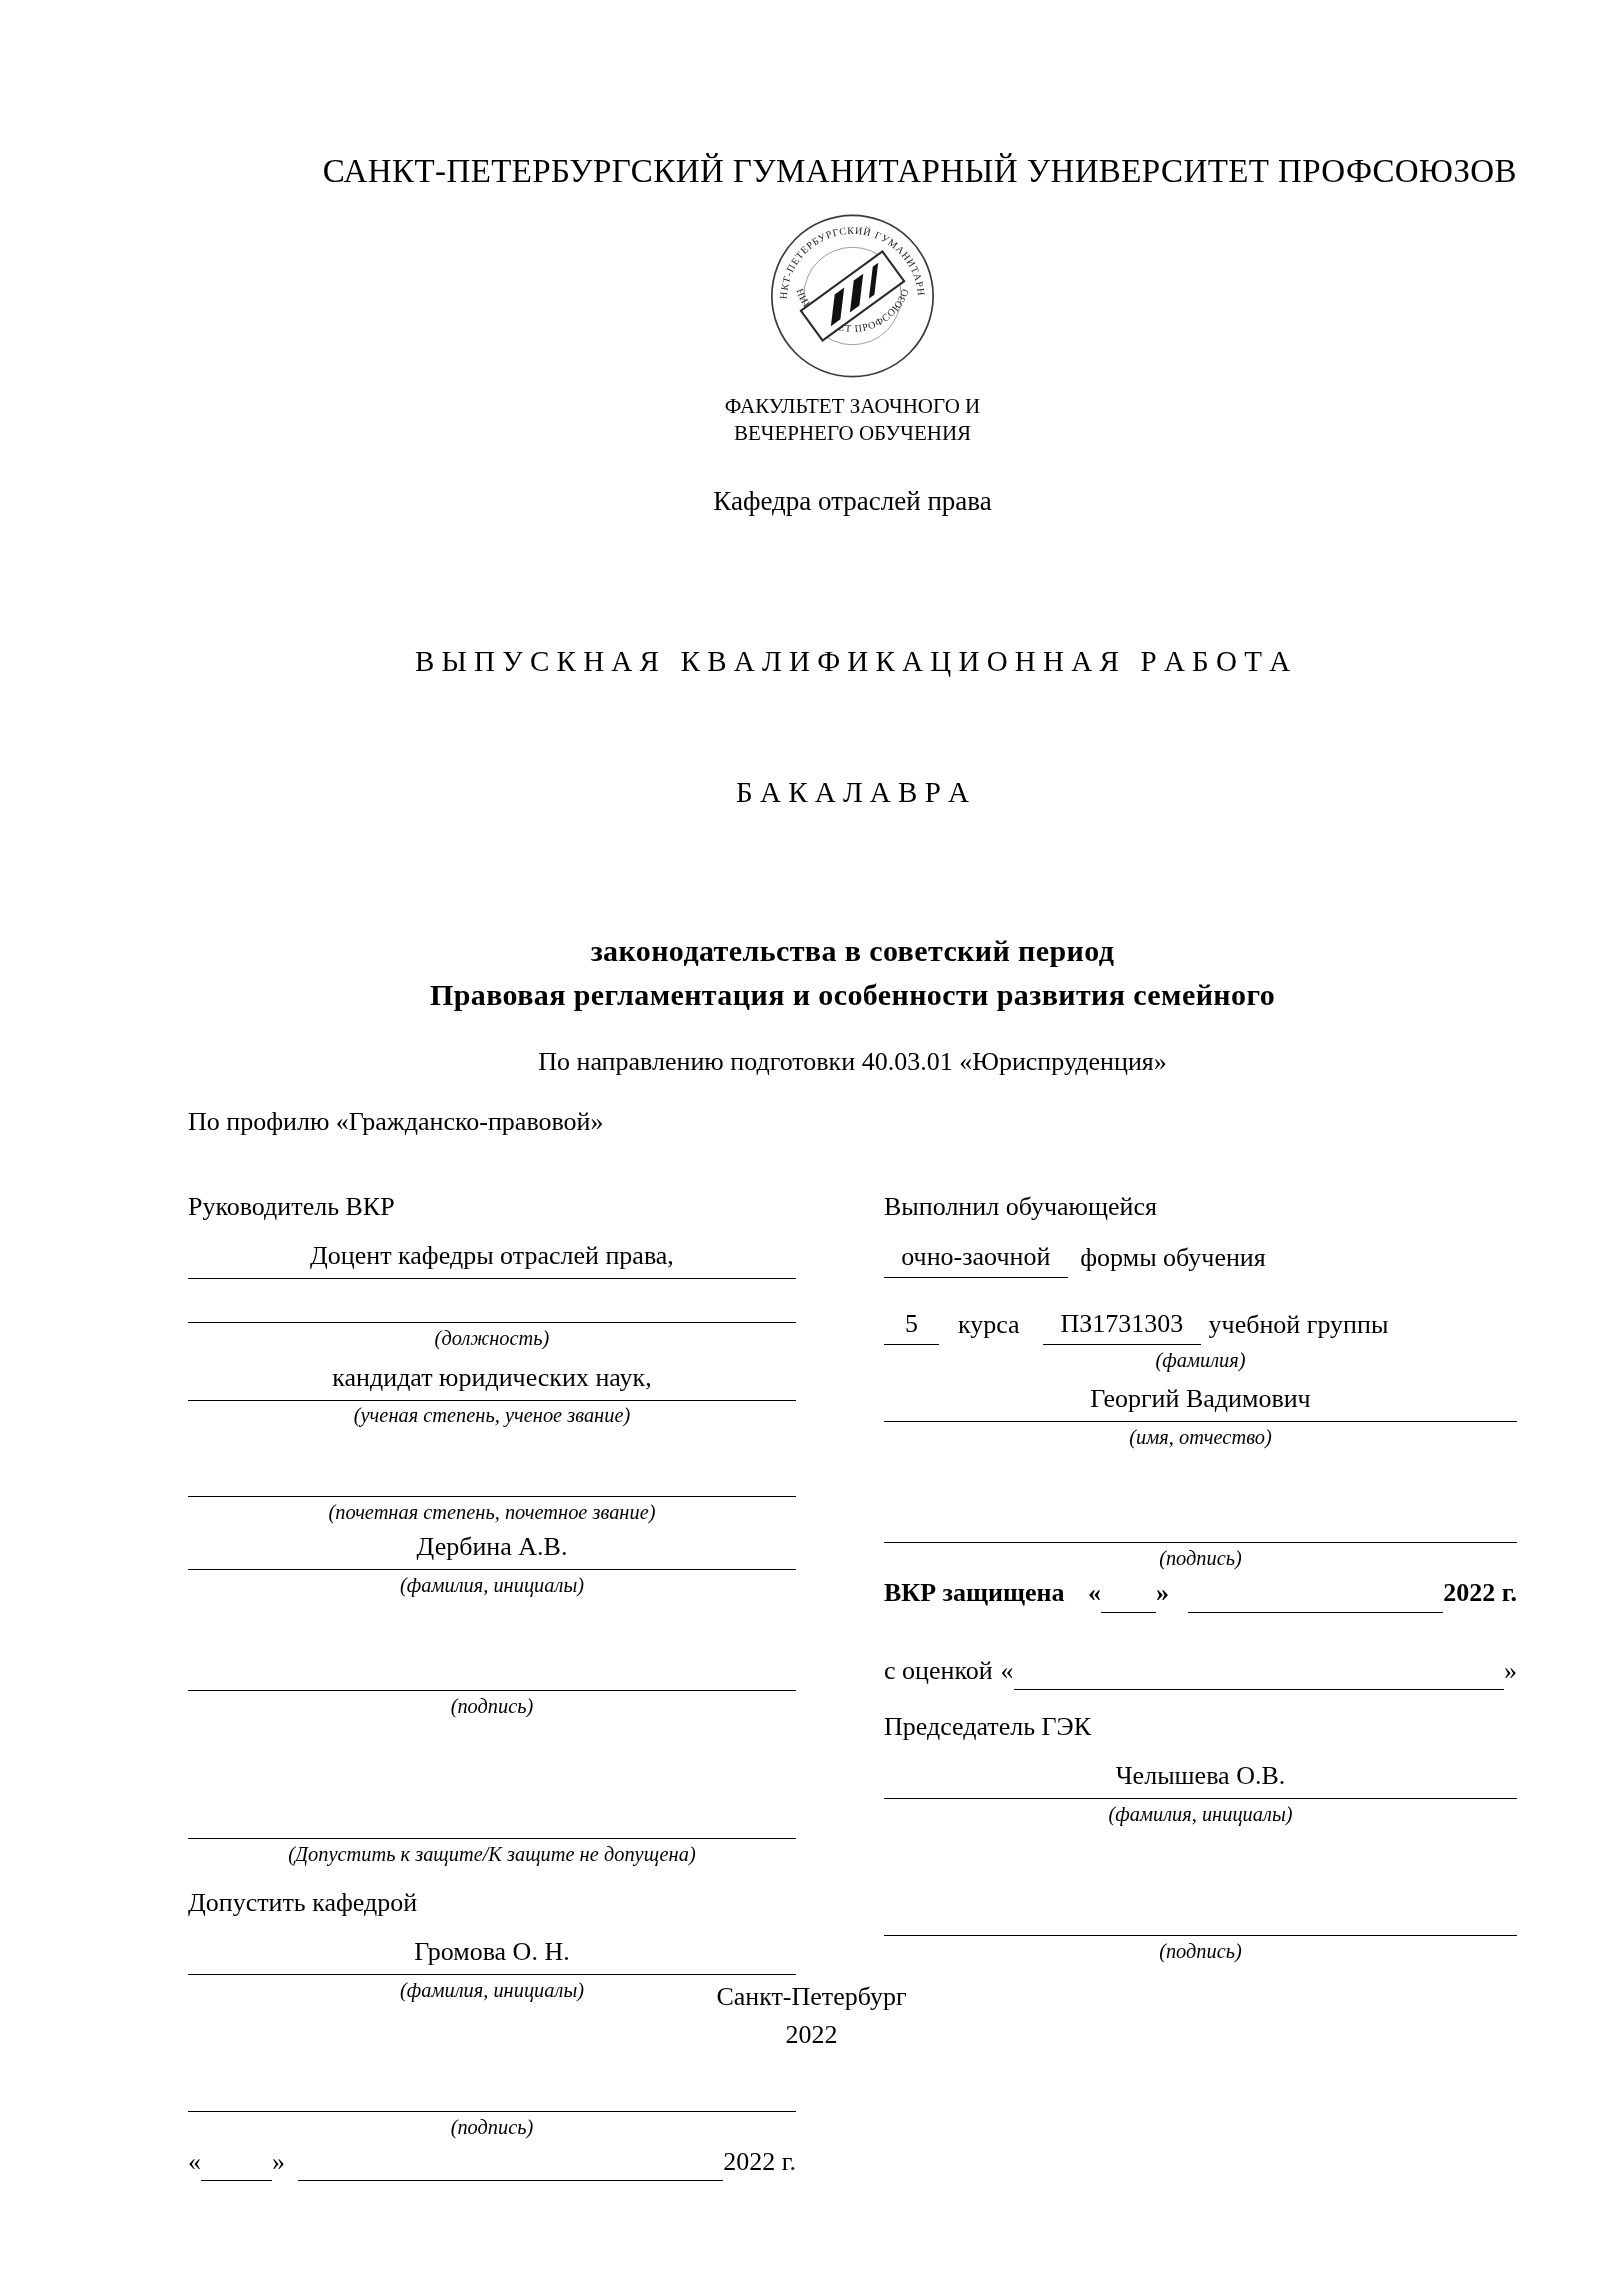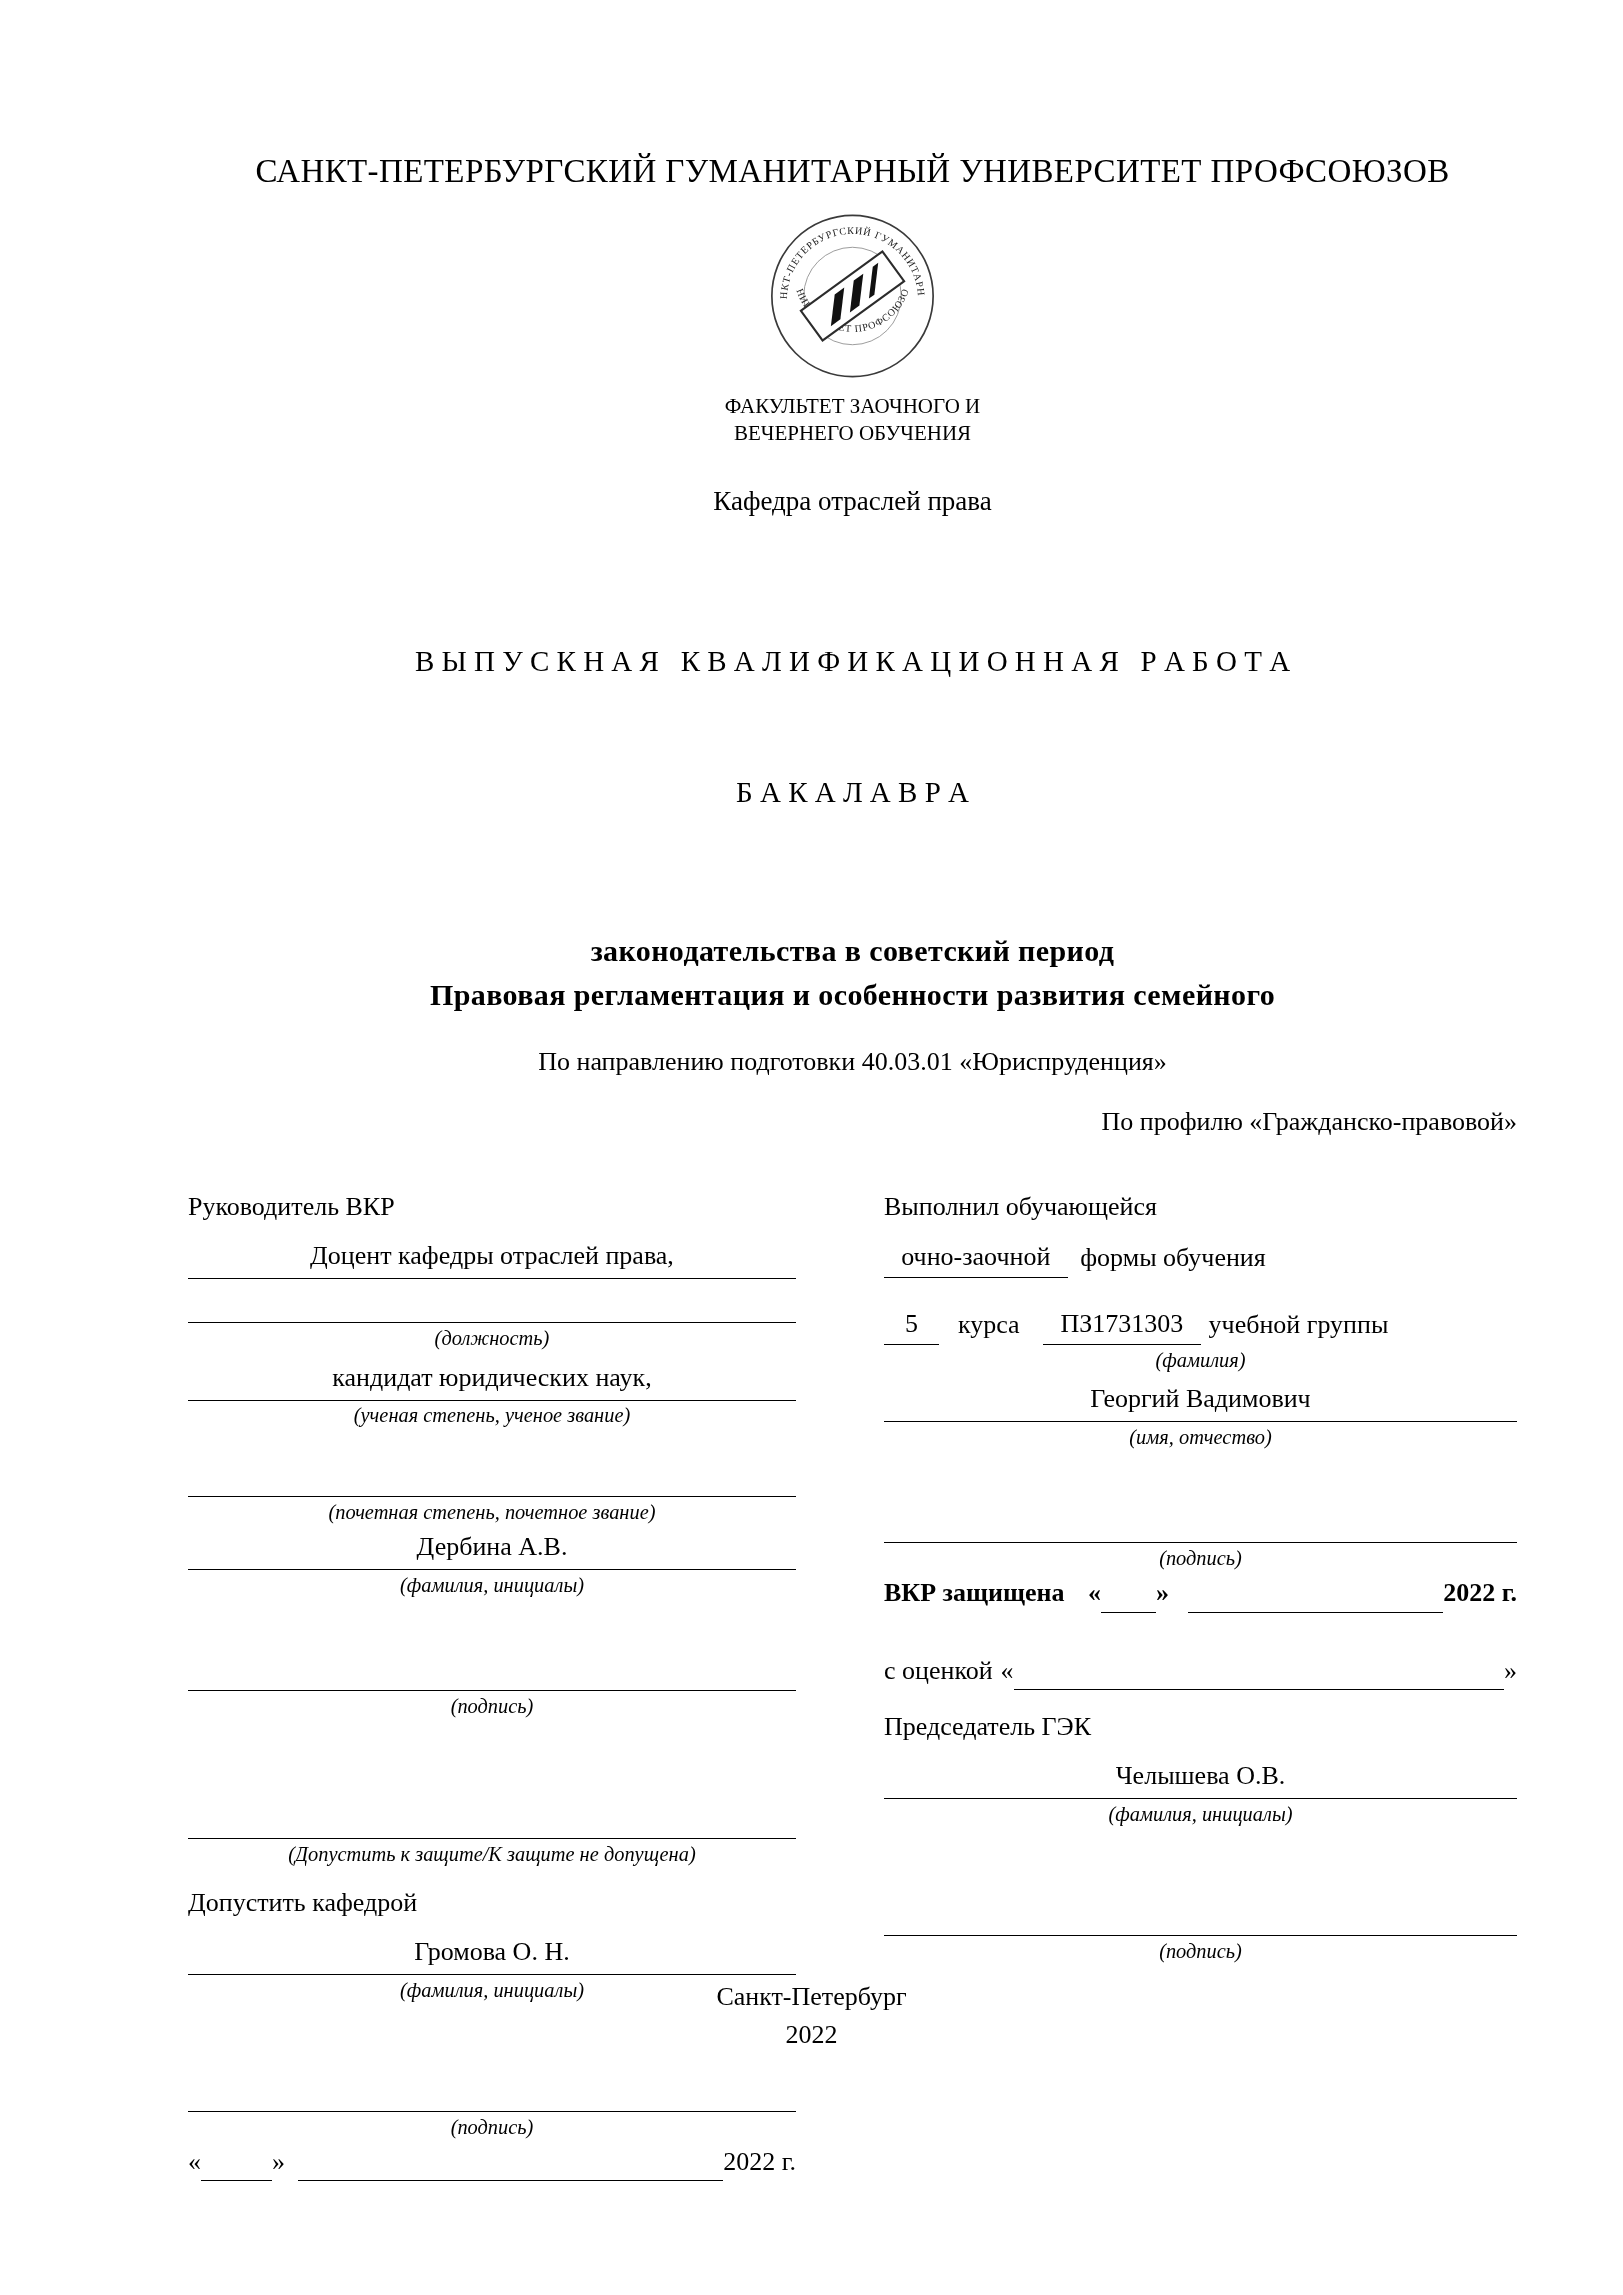--- a/index.html
+++ b/index.html
@@ -5,36 +5,36 @@
 <style>
   * { margin:0; padding:0; box-sizing:border-box; }
   html, body { background:#ffffff; }
   body { font-family:"Liberation Serif","DejaVu Serif",serif; color:#000; }
 
   .page {
     width:1623px; height:2295px; margin:0 auto; background:#fff;
     position:relative; padding:153px 106px 0 188px;
   }
 
-  .university { font-size:33px; text-align:center; letter-spacing:0.4px; }
+  .university { font-size:33px; text-align:right; letter-spacing:0.4px; }
 
   .logo-row { display:flex; justify-content:center; margin-top:22px; }
   .logo { width:173px; height:168px; }
   .logo-arc { fill:#222; letter-spacing:1px; font-family:"Liberation Serif",serif; }
 
   .faculty { margin-top:12.6px; text-align:center; font-size:21px; line-height:1.32; }
 
   .department { margin-top:38px; text-align:center; font-size:27px; }
 
   .worktype { margin-top:36px; text-align:center; font-size:29px; line-height:1.5; white-space:pre-wrap; }
 
   .thesis-title { margin-top:28px; text-align:center; font-weight:bold; font-size:30px; line-height:1.45; letter-spacing:0.4px; }
 
   .direction { margin-top:31px; text-align:center; font-size:26px; }
-  .profile   { margin-top:30px; text-align:right; font-size:26px; }
+  .profile   { margin-top:30px; text-align:left; font-size:26px; }
 
   .columns { margin-top:55px; display:flex; gap:88px; font-size:26px; }
   .col-left  { width:608px; flex:0 0 auto; }
   .col-right { flex:1; }
 
   .lbl { font-size:26px; }
 
   .field { border-bottom:1.6px solid #000; text-align:center; padding:0 7.9px 4.7px; min-height:38px; }
   .blank { height:39px; }
   .blank-tall { height:44px; }

